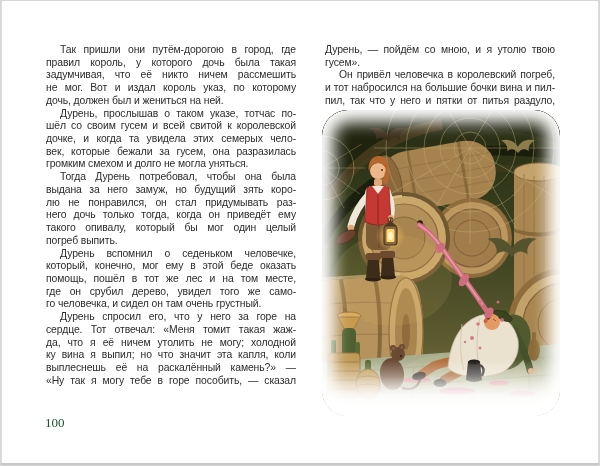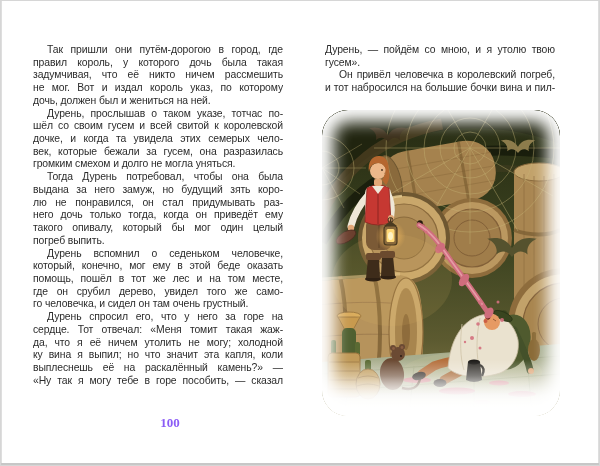--- a/index.html
+++ b/index.html
@@ -10,25 +10,25 @@
     overflow:hidden;
   }
   .textblock{position:absolute;font-size:10.4px;letter-spacing:-0.1px;}
   .para{margin:0;}
   .line{
     height:12.72px;line-height:12.72px;overflow:hidden;white-space:normal;
     text-align:justify;text-align-last:justify;
   }
   .line.end{text-align-last:left;}
   .para.indent .line:first-child{padding-left:14px;}
-  #left-text{left:33px;top:44px;width:250px;}
+  #left-text{left:46px;top:44px;width:250px;}
   #right-text{left:325px;top:44px;width:230px;}
   .pagenum{
-    position:absolute;left:45px;top:415px;width:250px;text-align:center;
-    font-family:"Liberation Serif","DejaVu Serif",serif;font-weight:bold;font-size:13px;color:#8b5cf6;
+    position:absolute;left:45px;top:415px;width:250px;text-align:left;
+    font-family:"Liberation Serif","DejaVu Serif",serif;font-weight:normal;font-size:13px;color:#14532d;
   }
   .illus{
     position:absolute;left:322px;top:110px;width:238px;height:306px;
     border-radius:26px;overflow:hidden;
   }
   .illus svg{display:block;width:100%;height:100%;}
   .illus .feather{
     position:absolute;inset:0;border-radius:26px;pointer-events:none;
     box-shadow:inset 0 0 16px 12px #ffffff;
   }
@@ -87,20 +87,21 @@
 
   <div>
     <div id="right-text" class="textblock">
         <div class="para">
           <div class="line">Дурень, — пойдём со мною, и я утолю твою</div>
           <div class="line end">гусем».</div>
         </div>
         <div class="para indent">
           <div class="line">Он привёл человечка в королевский погреб,</div>
           <div class="line">и тот набросился на большие бочки вина и пил-</div>
+          <div class="line">пил, так что у него и пятки от питья раздуло,</div>
         </div>
       </div>
 
     <div class="illus">
       <svg viewBox="0 0 238 306" preserveAspectRatio="none">
         <defs>
           <linearGradient id="bg" x1="0" y1="0" x2="0" y2="1">
             <stop offset="0" stop-color="#252a12"></stop>
             <stop offset="0.45" stop-color="#3c4320"></stop>
             <stop offset="0.75" stop-color="#5c5a30"></stop>

